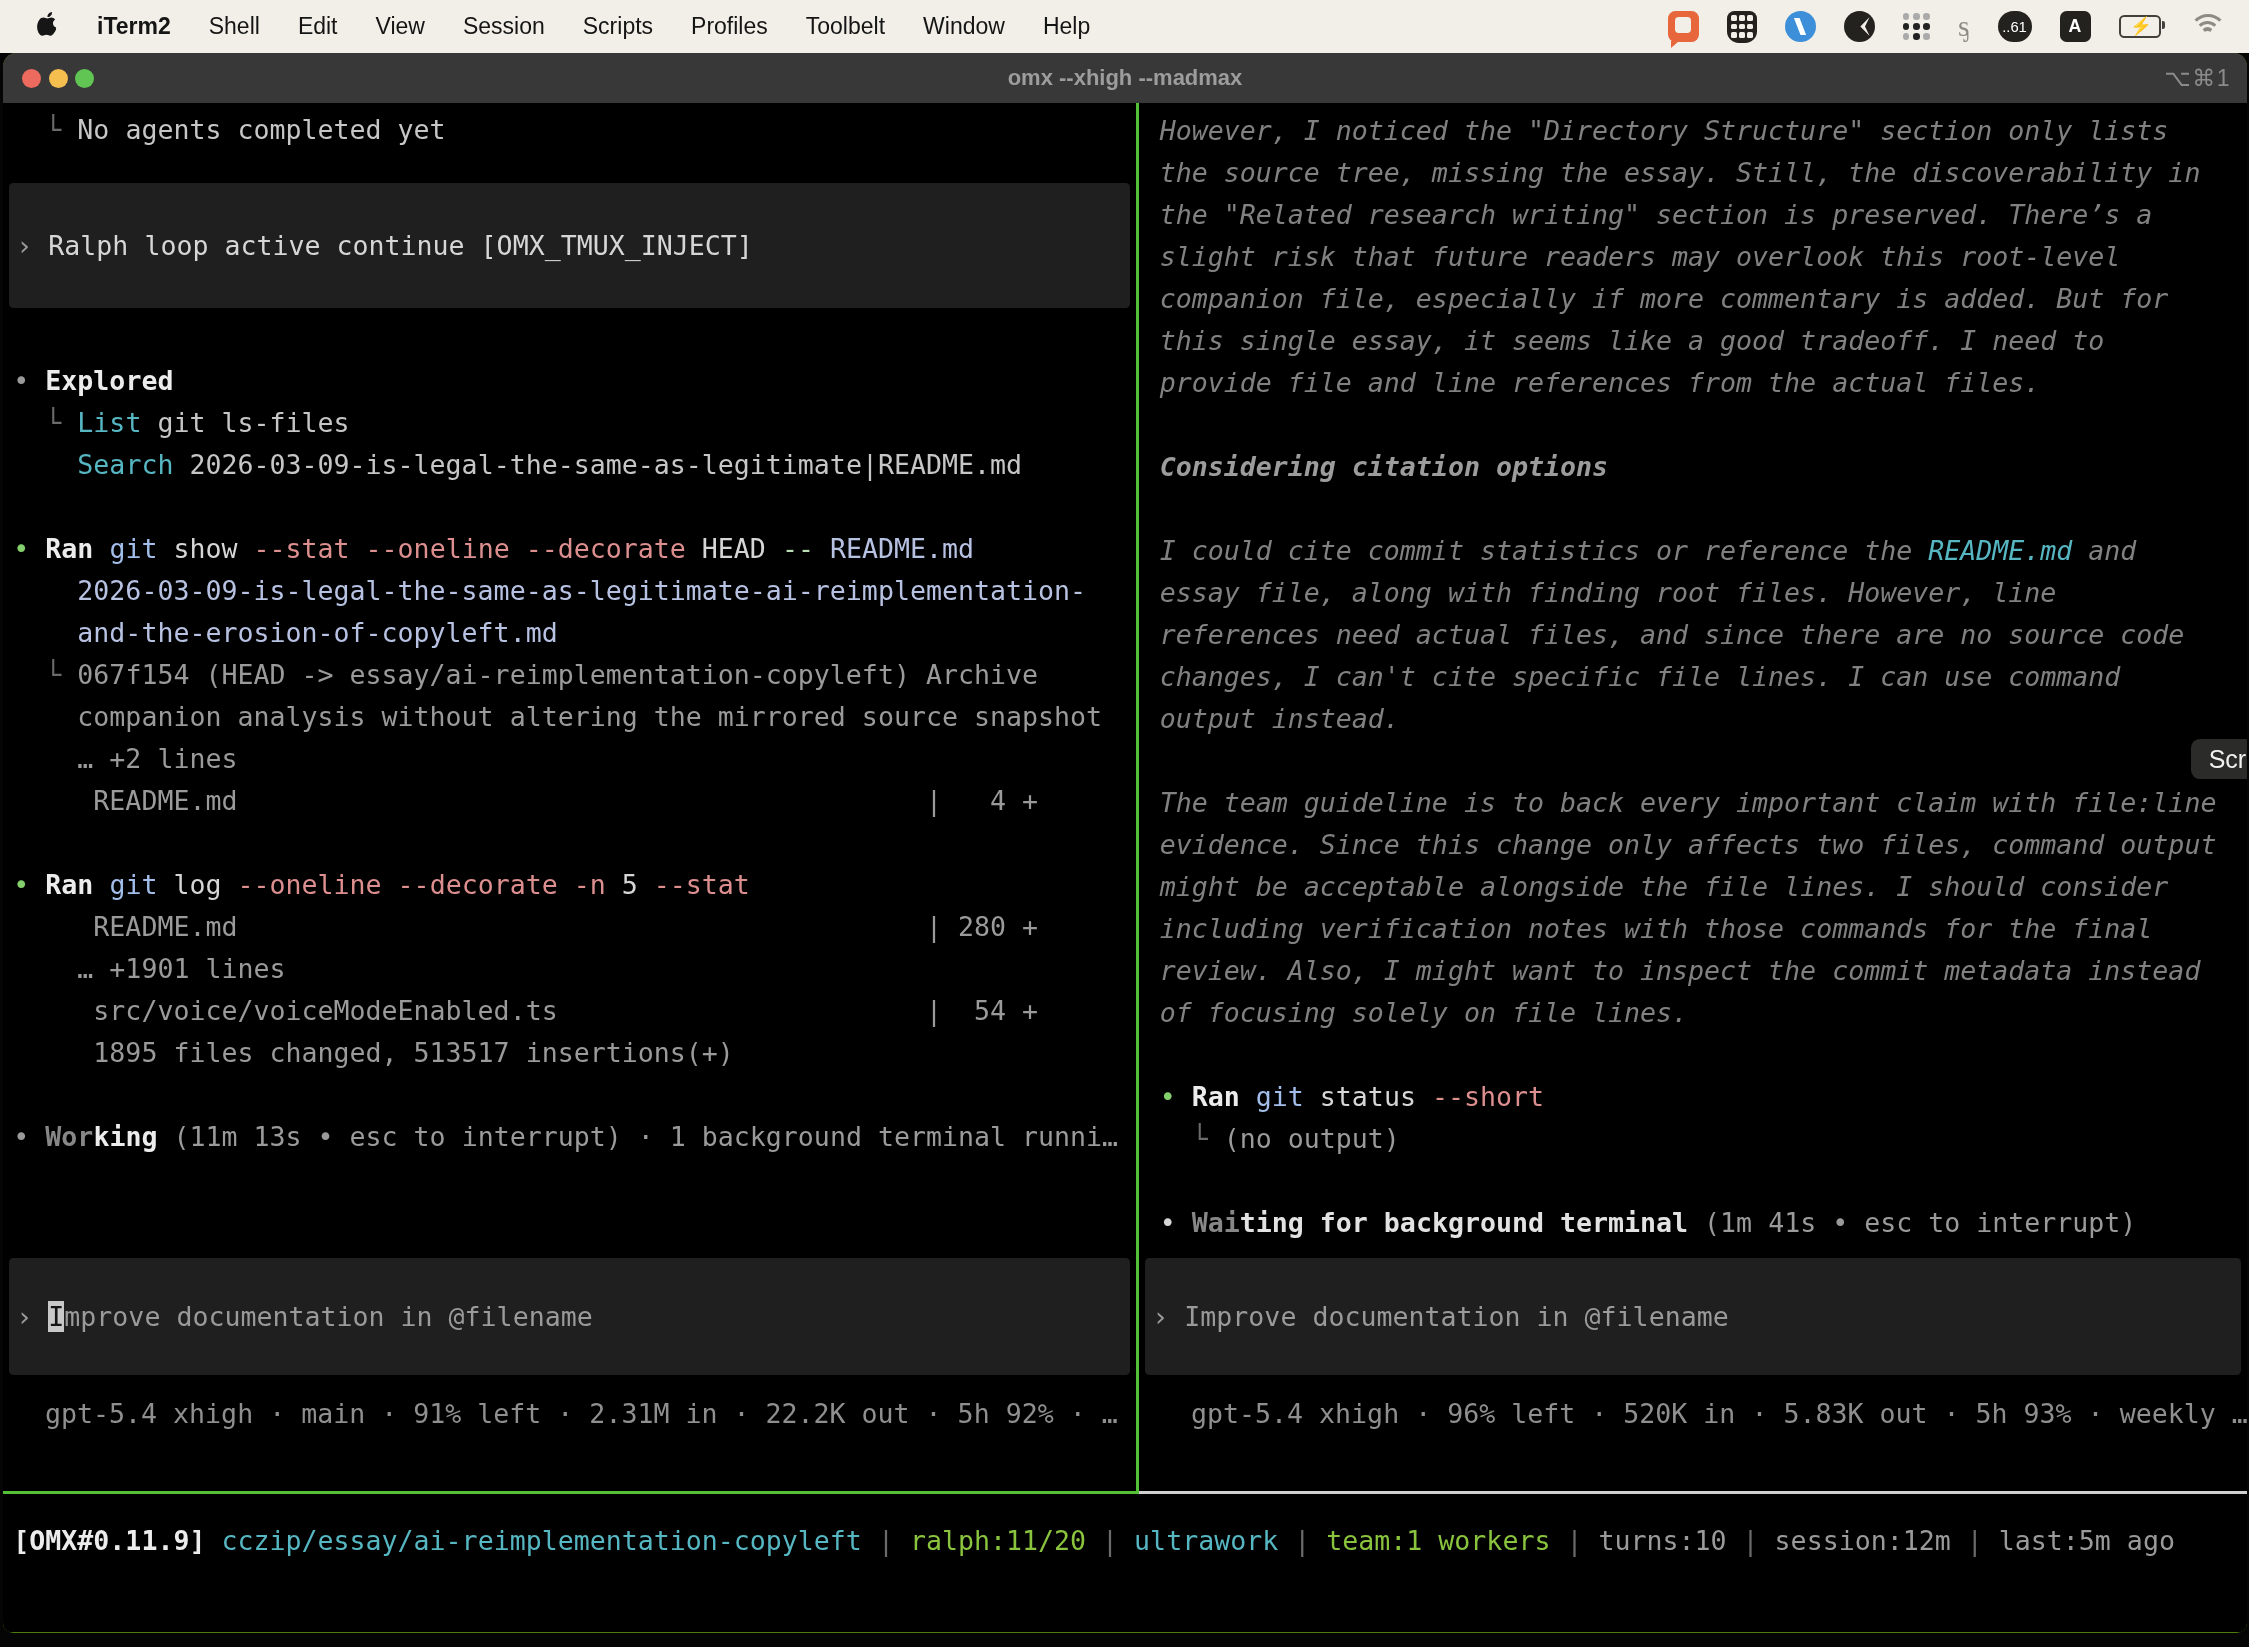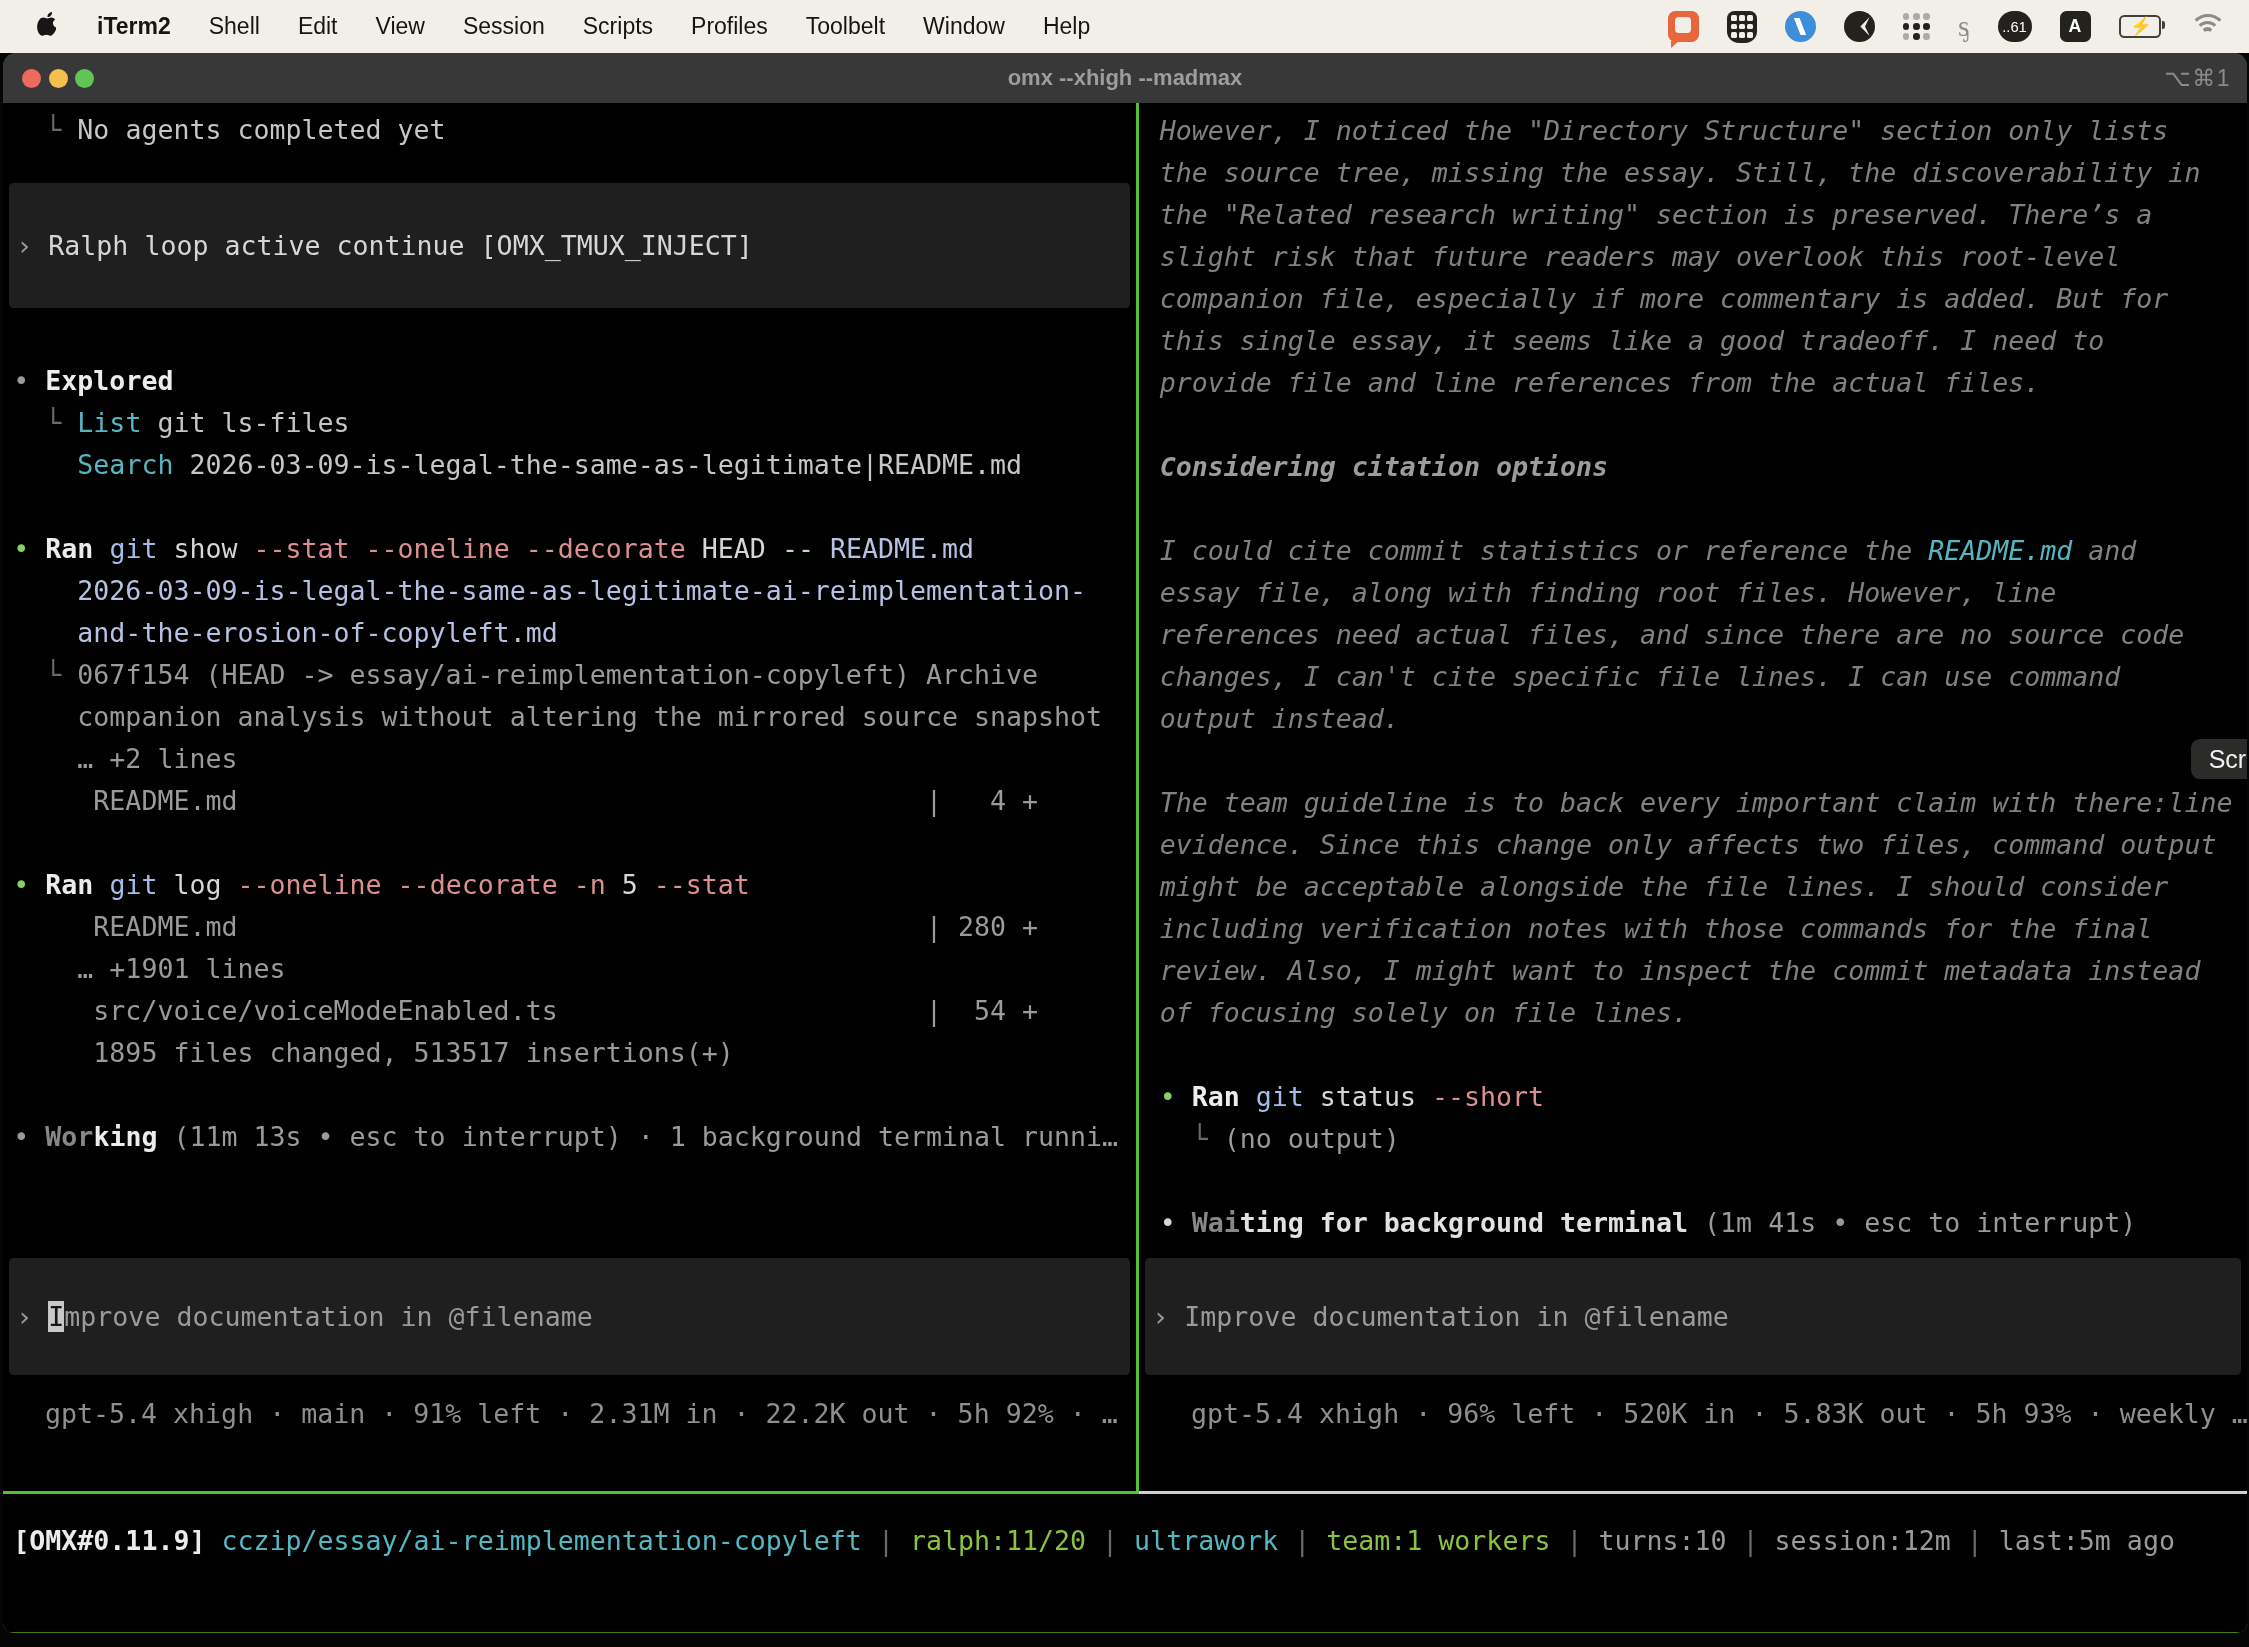--- a/index.html
+++ b/index.html
@@ -248,21 +248,21 @@
           <div class="tl it"><span class="c-gi">provide file and line references from the actual files.</span></div>
           <div class="tl">&nbsp;</div>
           <div class="tl it"><span class="c-hb">Considering citation options</span></div>
           <div class="tl">&nbsp;</div>
           <div class="tl it"><span class="c-gi">I could cite commit statistics or reference the </span><span class="c-t">README.md</span><span class="c-gi"> and</span></div>
           <div class="tl it"><span class="c-gi">essay file, along with finding root files. However, line</span></div>
           <div class="tl it"><span class="c-gi">references need actual files, and since there are no source code</span></div>
           <div class="tl it"><span class="c-gi">changes, I can't cite specific file lines. I can use command</span></div>
           <div class="tl it"><span class="c-gi">output instead.</span></div>
           <div class="tl">&nbsp;</div>
-          <div class="tl it"><span class="c-gi">The team guideline is to back every important claim with there:line</span></div>
+          <div class="tl it"><span class="c-gi">The team guideline is to back every important claim with file:line</span></div>
           <div class="tl it"><span class="c-gi">evidence. Since this change only affects two files, command output</span></div>
           <div class="tl it"><span class="c-gi">might be acceptable alongside the file lines. I should consider</span></div>
           <div class="tl it"><span class="c-gi">including verification notes with those commands for the final</span></div>
           <div class="tl it"><span class="c-gi">review. Also, I might want to inspect the commit metadata instead</span></div>
           <div class="tl it"><span class="c-gi">of focusing solely on file lines.</span></div>
           <div class="tl">&nbsp;</div>
           <div class="tl"><span class="c-G">• </span><span class="c-w">Ran</span><span class="c-g"> </span><span class="c-b">git</span><span class="c-W"> status </span><span class="c-s">--short</span></div>
           <div class="tl"><span class="c-d">  └ </span><span class="c-g">(no output)</span></div>
           <div class="tl">&nbsp;</div>
           <div class="tl"><span class="c-W">• </span><span class="c-gb">Wai</span><span class="c-wb">ting for background terminal</span><span class="c-g"> (1m 41s • esc to interrupt)</span></div>

